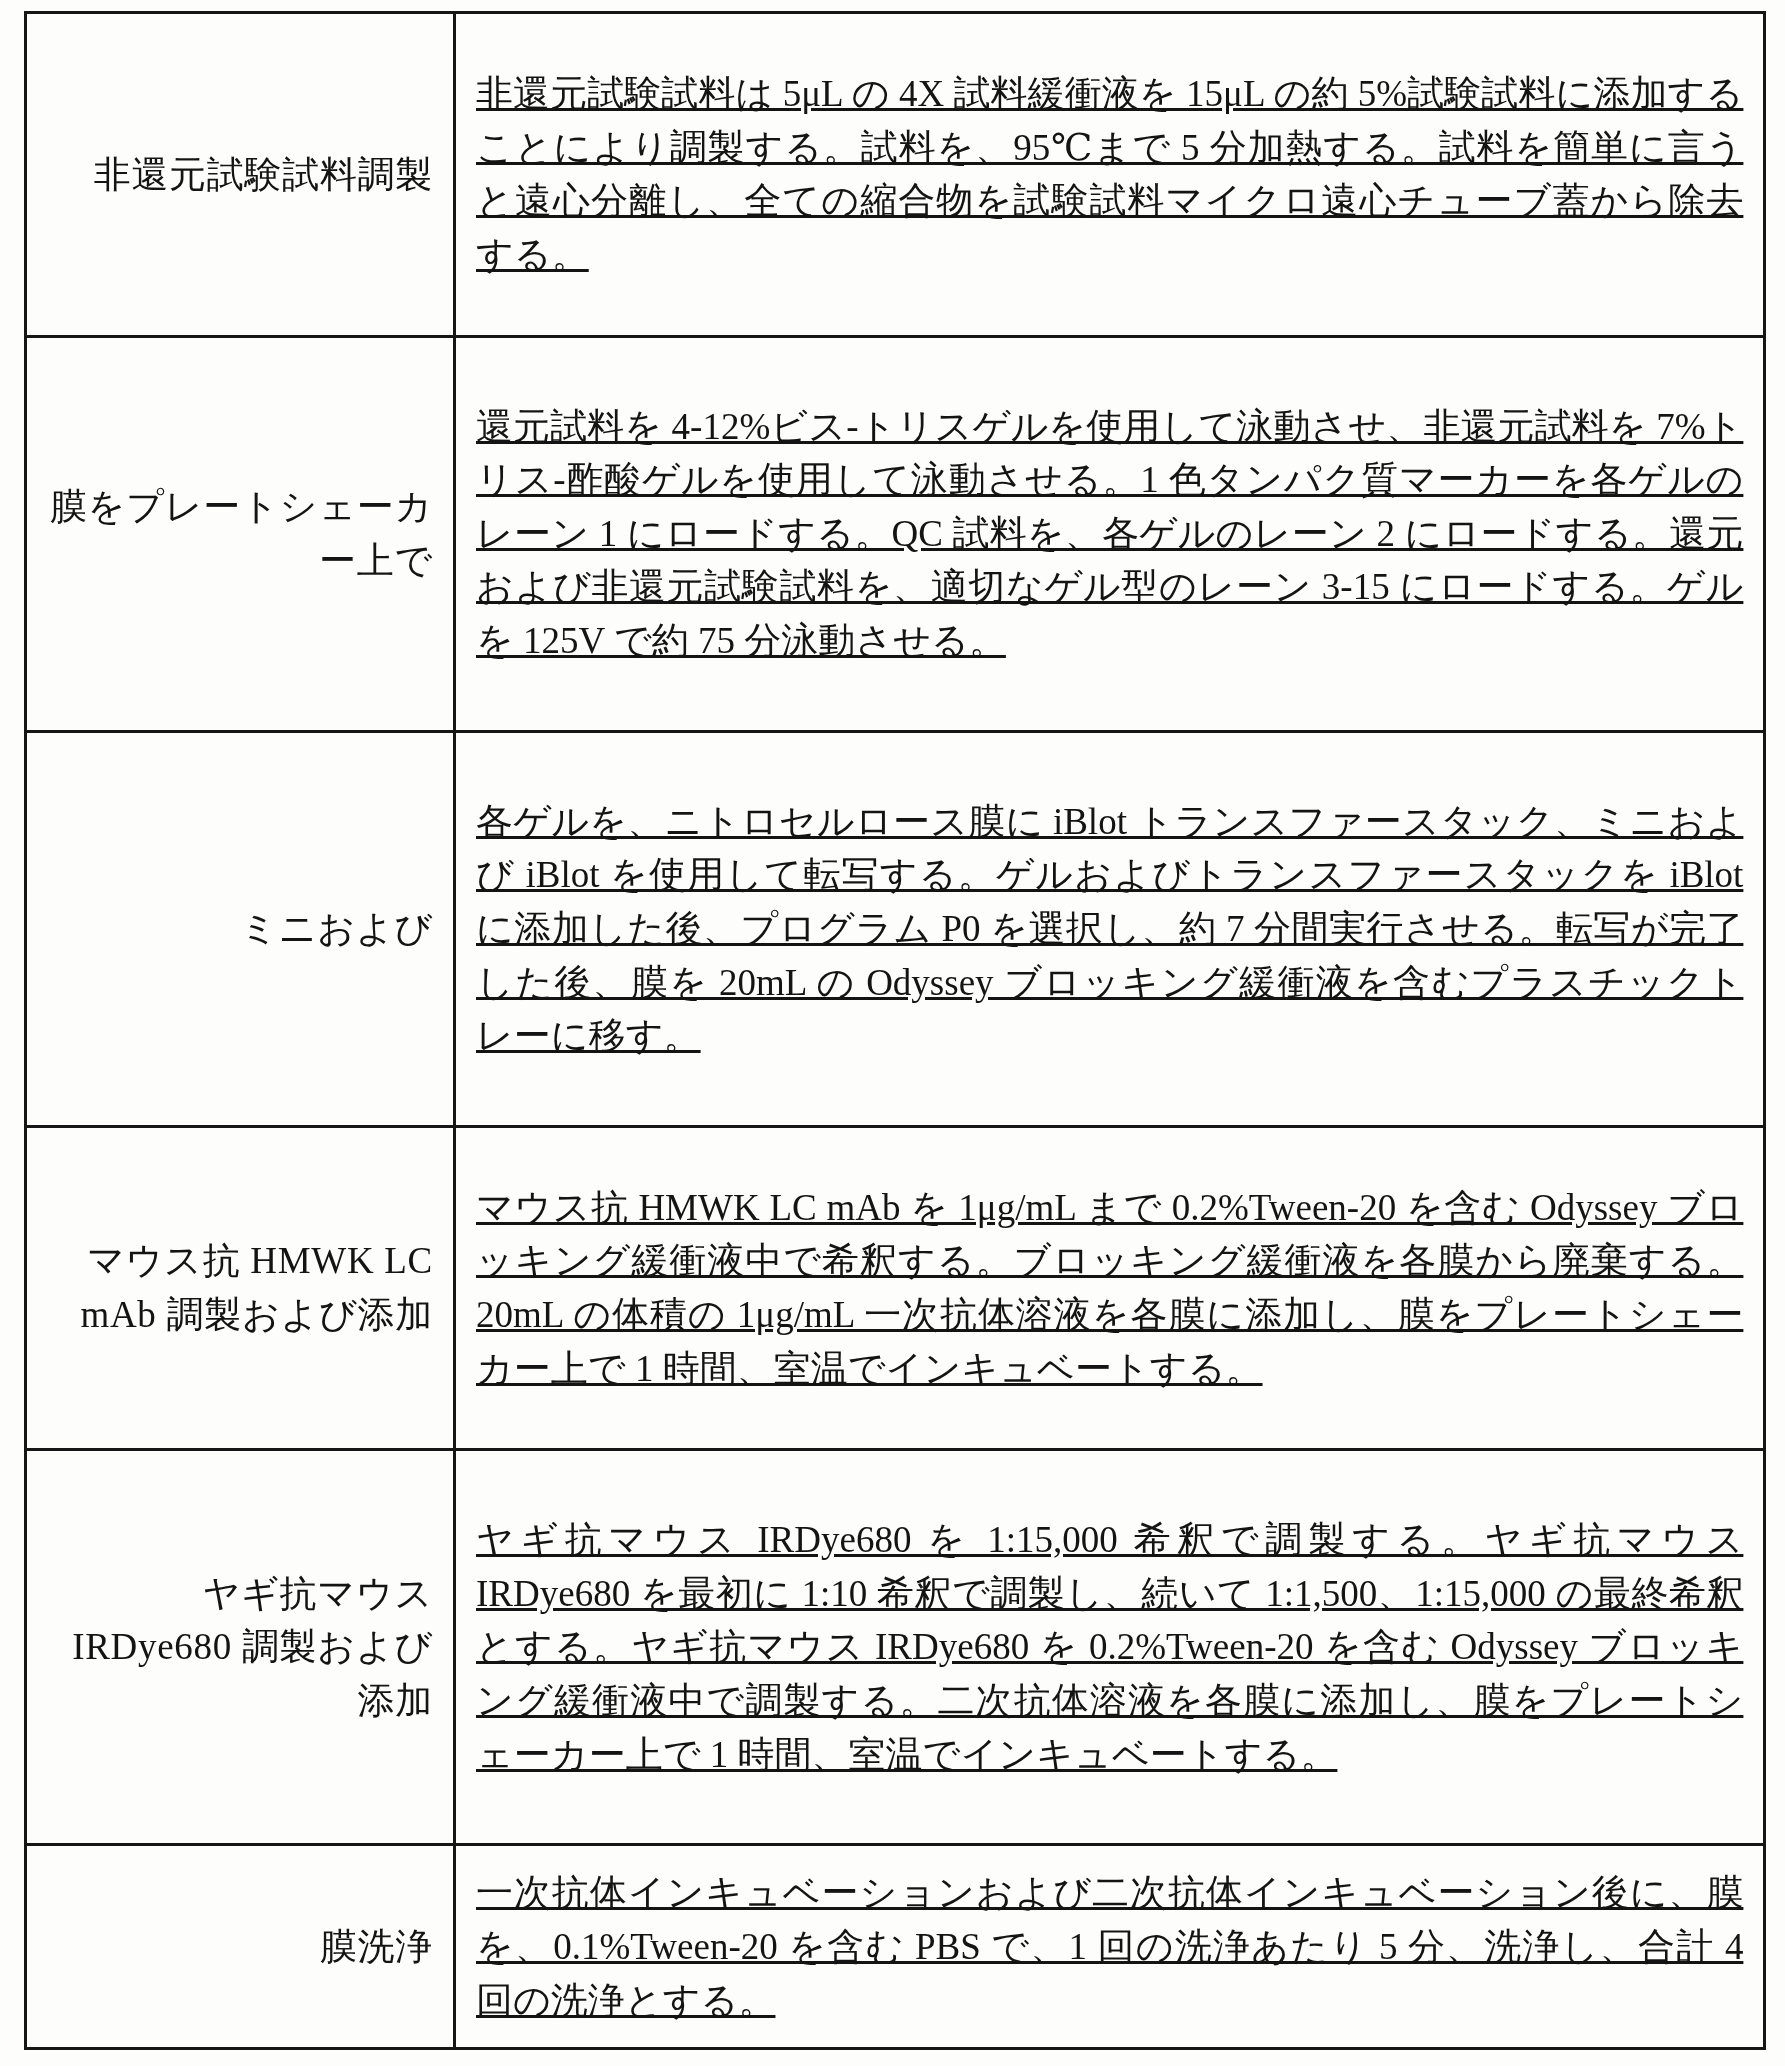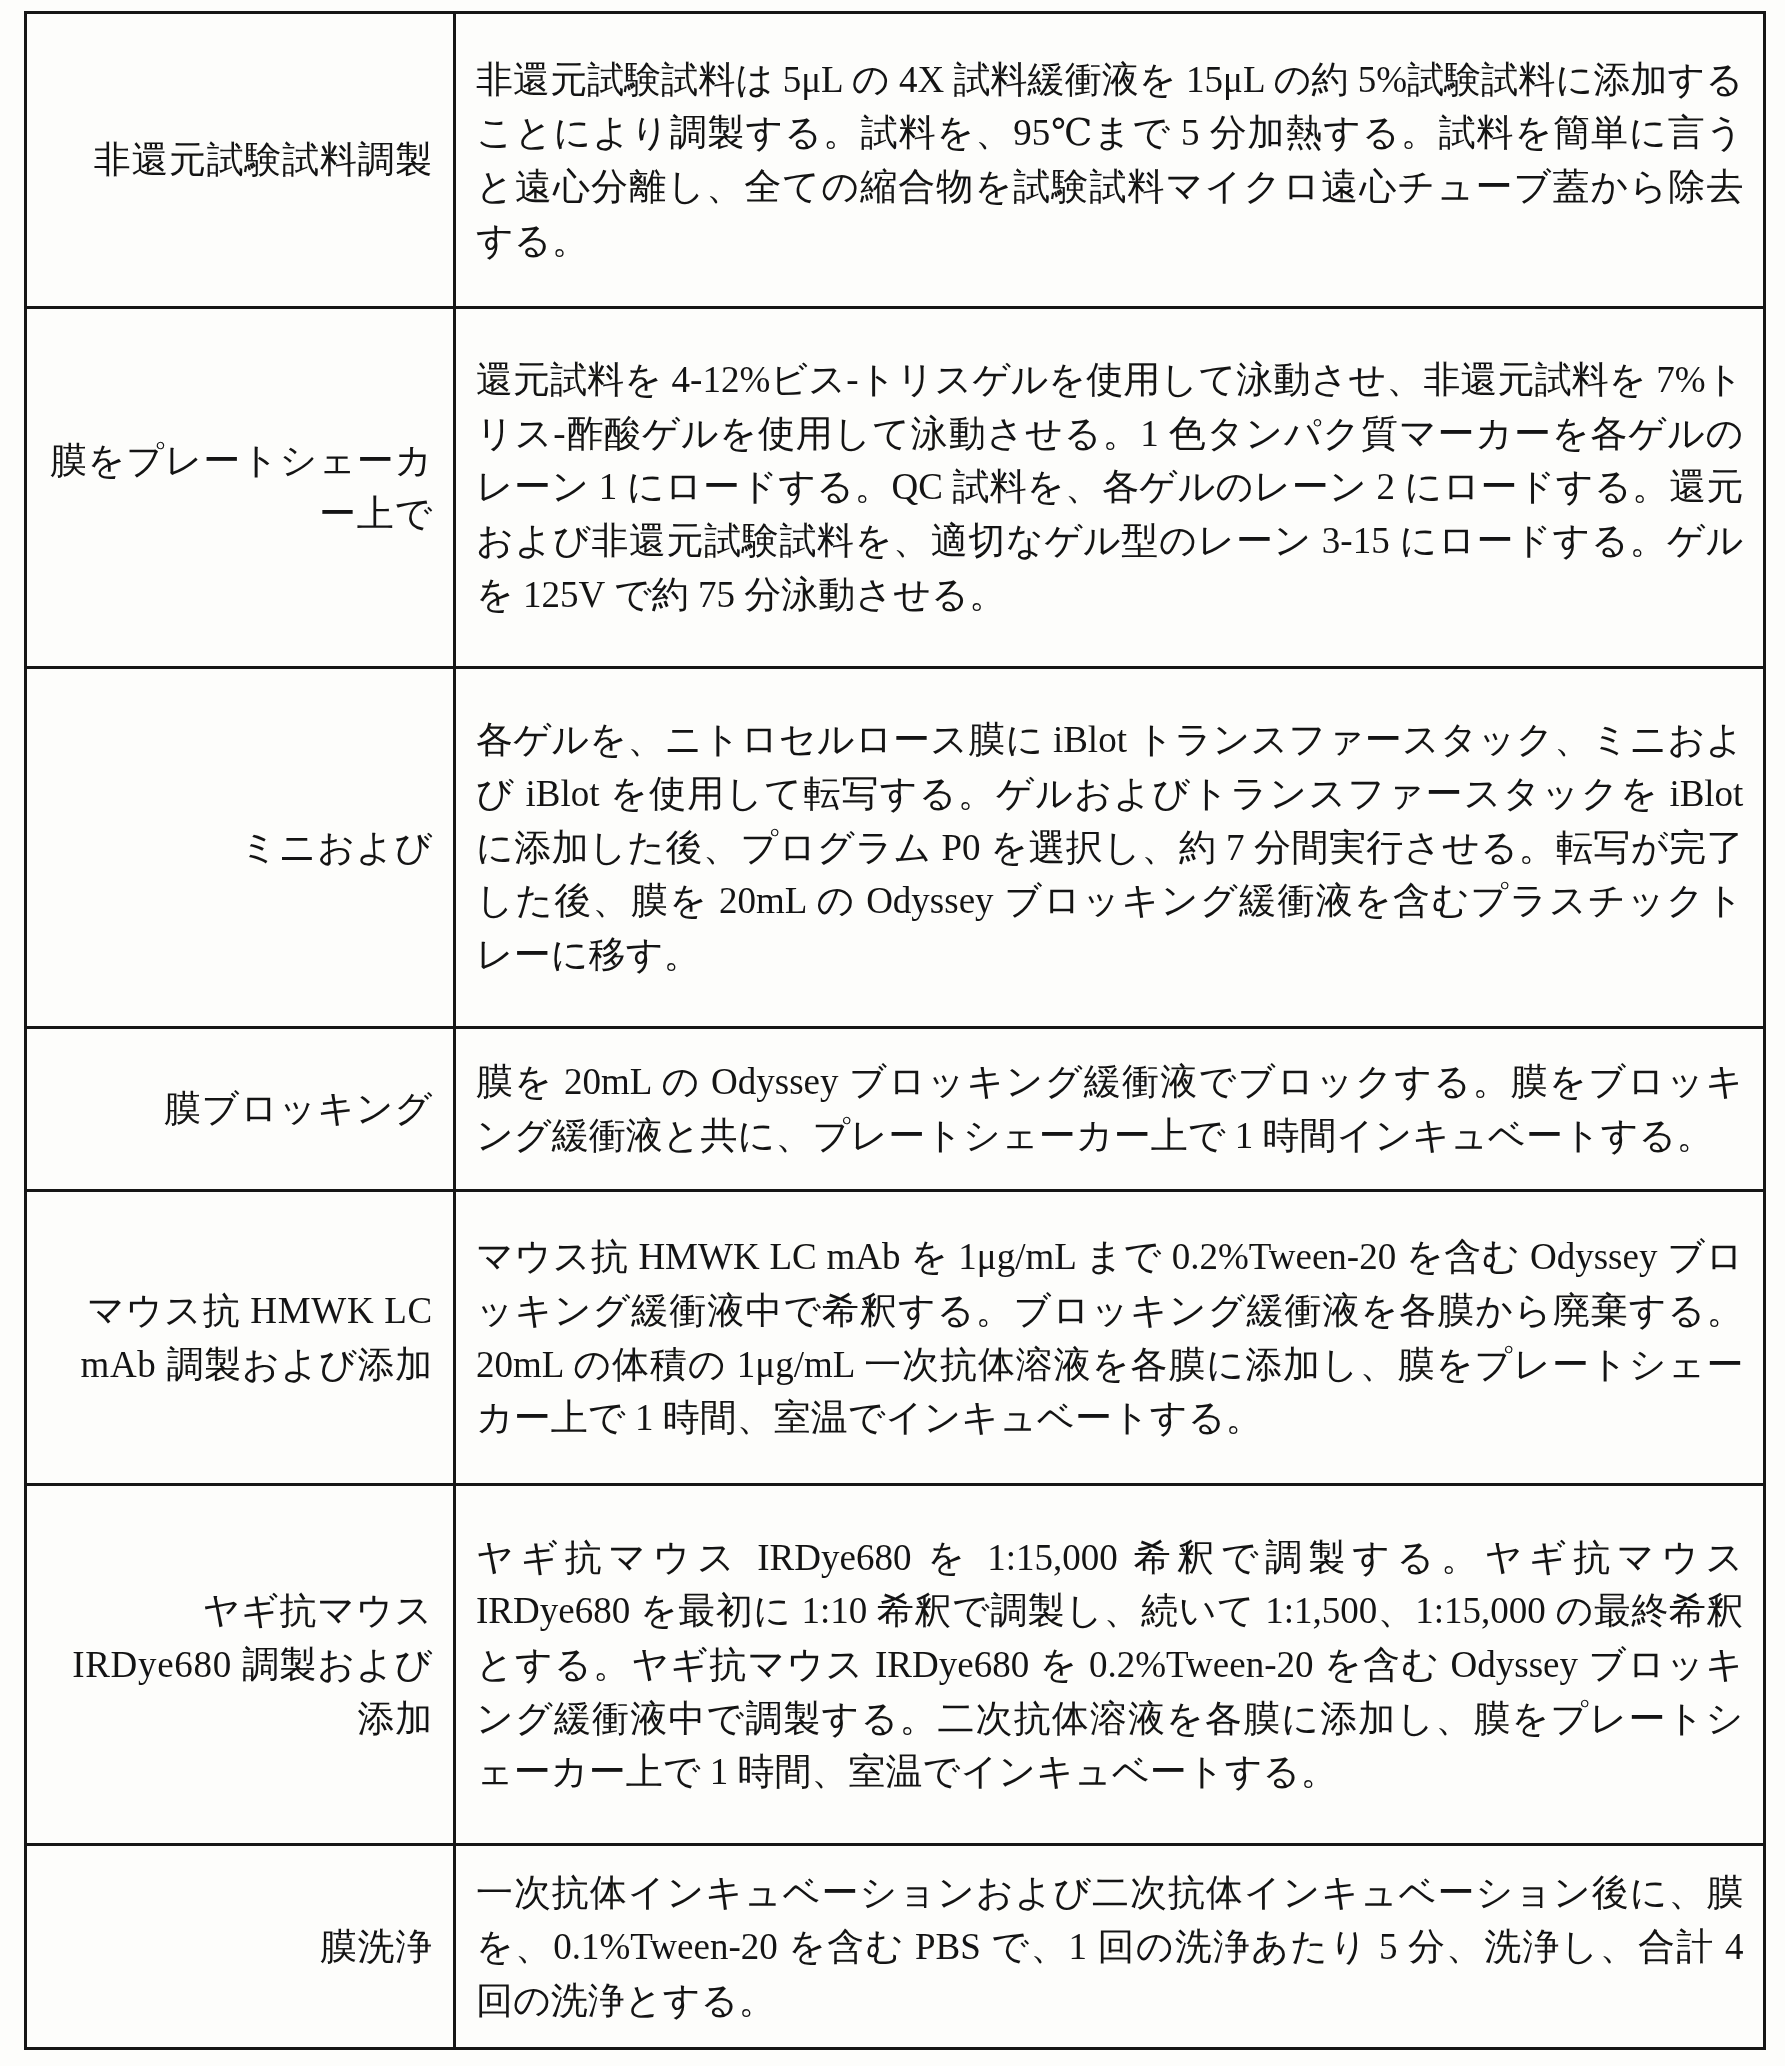--- a/index.html
+++ b/index.html
@@ -33,20 +33,21 @@
     box-sizing: border-box;
     overflow: hidden;
   }
   td.step-cell {
     width: 429px;
     text-align: right;
     letter-spacing: 0.7px;
   }
   td.desc-cell {
     text-align: justify;
+    text-decoration: underline;
   }
   tr.tall-short-1 td { height: 154px; }
   tr.tall-short-2 td { height: 204px; }
 </style>
 </head>
 <body>
 
 <div class="page">
   <table class="protocol-table">
     <tbody>
@@ -69,28 +70,20 @@
       <tr class="row">
         <td class="step-cell">
           <span>ミニおよび</span>
         </td>
         <td class="desc-cell">
           <span>各ゲルを、ニトロセルロース膜に iBlot トランスファースタック、ミニおよび iBlot を使用して転写する。ゲルおよびトランスファースタックを iBlot に添加した後、プログラム P0 を選択し、約 7 分間実行させる。転写が完了した後、膜を 20mL の Odyssey ブロッキング緩衝液を含むプラスチックトレーに移す。</span>
         </td>
       </tr>
       <tr class="row">
         <td class="step-cell">
-          <span>膜ブロッキング</span>
-        </td>
-        <td class="desc-cell">
-          <span>膜を 20mL の Odyssey ブロッキング緩衝液でブロックする。膜をブロッキング緩衝液と共に、プレートシェーカー上で 1 時間インキュベートする。</span>
-        </td>
-      </tr>
-      <tr class="row">
-        <td class="step-cell">
           <span>マウス抗 HMWK LC mAb 調製および添加</span>
         </td>
         <td class="desc-cell">
           <span>マウス抗 HMWK LC mAb を 1μg/mL まで 0.2%Tween-20 を含む Odyssey ブロッキング緩衝液中で希釈する。ブロッキング緩衝液を各膜から廃棄する。20mL の体積の 1μg/mL 一次抗体溶液を各膜に添加し、膜をプレートシェーカー上で 1 時間、室温でインキュベートする。</span>
         </td>
       </tr>
       <tr class="row">
         <td class="step-cell">
           <span>ヤギ抗マウス IRDye680 調製および添加</span>
         </td>

